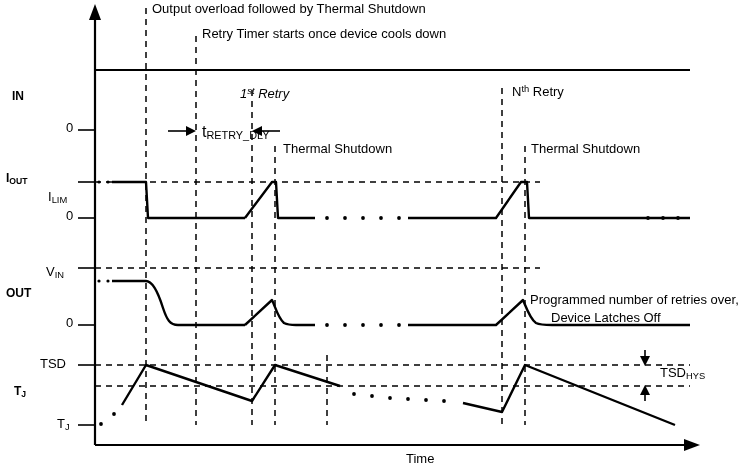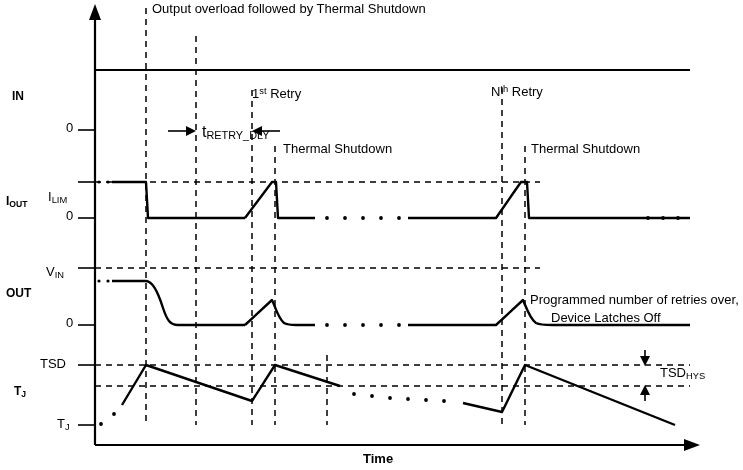--- a/index.html
+++ b/index.html
@@ -35,22 +35,23 @@
     font-weight: bold;
     font-size: 12px;
   }
   .axis-label {
     font-size: 13px;
   }
   .note {
     font-size: 13px;
   }
   .time-label {
-    font-weight: bold;
+    font-weight: normal;
     font-size: 13px;
+    margin-left: 43px;
   }
   .sub {
     font-size: 0.72em;
     vertical-align: -0.22em;
   }
   .sup {
     font-size: 0.72em;
     vertical-align: 0.45em;
   }
 </style>
@@ -172,21 +173,21 @@
     </g>
 
     <g stroke="#000" fill="none" stroke-width="2">
       <line x1="552" y1="325" x2="690" y2="325"></line>
     </g>
 
   </svg>
 
   <div class="lbl sig-label" style="left:12px; top:90px;">IN</div>
 
-  <div class="lbl sig-label" style="left:6px; top:172px;margin-top:23px;"><span>I</span><span class="sub">OUT</span></div>
+  <div class="lbl sig-label" style="left:6px; top:172px;"><span>I</span><span class="sub">OUT</span></div>
 
   <div class="lbl sig-label" style="left:6px; top:287px;">OUT</div>
 
   <div class="lbl sig-label" style="left:14px; top:385px;"><span>T</span><span class="sub">J</span></div>
 
   <div class="lbl axis-label" style="left:66px; top:121px;">0</div>
 
   <div class="lbl axis-label" style="left:48px; top:190px;"><span>I</span><span class="sub">LIM</span></div>
 
   <div class="lbl axis-label" style="left:66px; top:209px;">0</div>
@@ -194,24 +195,25 @@
   <div class="lbl axis-label" style="left:46px; top:265px;"><span>V</span><span class="sub">IN</span></div>
 
   <div class="lbl axis-label" style="left:66px; top:316px;">0</div>
 
   <div class="lbl axis-label" style="left:40px; top:357px;">TSD</div>
 
   <div class="lbl axis-label" style="left:57px; top:417px;"><span>T</span><span class="sub">J</span></div>
 
   <div class="lbl note" style="left:152px; top:2px;text-align:center;">Output overload followed by Thermal Shutdown</div>
 
-
-  <div class="lbl note" style="left:252px; top:86px;"><span>1</span><span class="sup">st</span><span> Retry</span></div>
-
-  <div class="lbl note" style="left:491px; top:84px;"><span>N</span><span class="sup">th</span><span> Retry</span></div>
+  <div class="lbl note" style="left:202px; top:27px;">Retry Timer starts once device cools down</div>
+
+  <div class="lbl note" style="left:240px; top:86px;font-style:italic;"><span>1</span><span class="sup">st</span><span> Retry</span></div>
+
+  <div class="lbl note" style="left:512px; top:84px;"><span>N</span><span class="sup">th</span><span> Retry</span></div>
 
   <div class="lbl note" style="left:283px; top:142px;">Thermal Shutdown</div>
 
   <div class="lbl note" style="left:531px; top:142px;">Thermal Shutdown</div>
 
   <div class="lbl note" style="left:202px; top:123px; font-size:16px;"><span>t</span><span class="sub" style="font-size:0.68em;">RETRY_DLY</span></div>
 
   <div class="lbl note" style="left:530px; top:293px;">Programmed number of retries over,</div>
 
   <div class="lbl note" style="left:551px; top:311px;">Device Latches Off</div>

